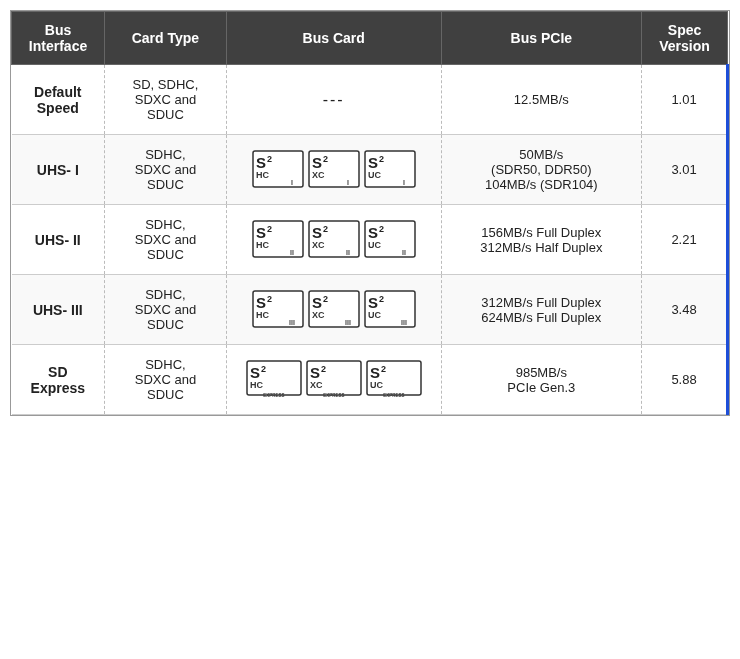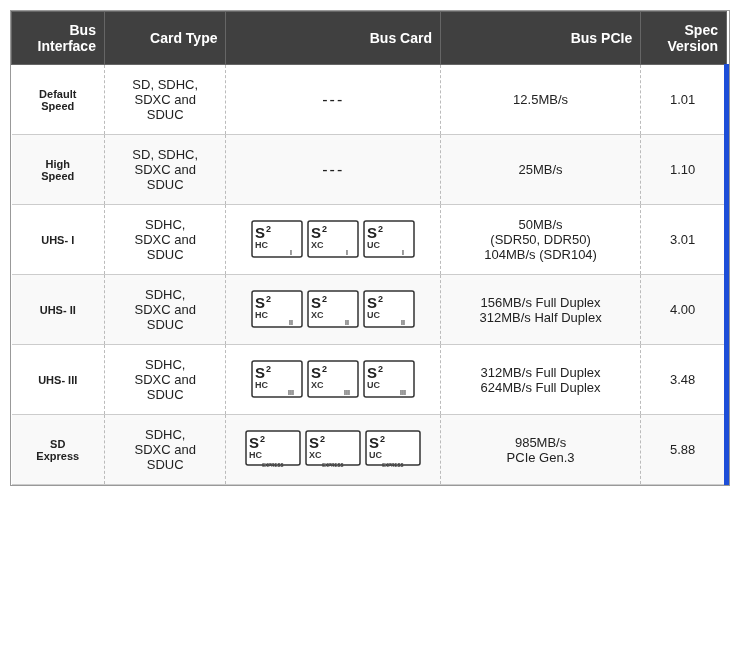--- a/index.html
+++ b/index.html
@@ -19,21 +19,21 @@
       border: 1px solid #999;
     }
     table {
       width: 100%;
       border-collapse: collapse;
     }
     thead tr th {
       background-color: #404040;
       color: #fff;
       font-weight: bold;
-      text-align: right;
+      text-align: center;
       padding: 10px 8px;
       border: 1px solid #666;
       font-size: 14px;
     }
     tbody tr {
       border-bottom: 1px solid #ccc;
     }
     tbody tr:nth-child(even) {
       background-color: #f9f9f9;
     }
@@ -42,25 +42,25 @@
     }
     tbody td {
       padding: 12px 8px;
       text-align: center;
       vertical-align: middle;
       border-right: 1px dashed #bbb;
       font-size: 13px;
       color: #222;
     }
     tbody td:last-child {
-      border-right: 5px solid #1d4ed8;
+      border-right: 3px solid #1d4ed8;
     }
     .bus-interface {
       font-weight: bold;
-      font-size: 11px;
+      font-size: 14px;
     }
     .bus-mark-cell {
       padding: 8px 4px;
     }
     
     .sd-logos {
       display: flex;
       align-items: center;
       justify-content: center;
       gap: 4px;
@@ -87,27 +87,20 @@
     </thead>
     <tbody id="table-body">
     <tr>
     <td class="bus-interface">Default<br>Speed</td>
     <td>SD, SDHC,<br>SDXC and<br>SDUC</td>
     <td class="bus-mark-cell"><span class="dash-cell">---</span></td>
     <td>12.5MB/s</td>
     <td>1.01</td>
   </tr>
         <tr>
-    <td class="bus-interface">High<br>Speed</td>
-    <td>SD, SDHC,<br>SDXC and<br>SDUC</td>
-    <td class="bus-mark-cell"><span class="dash-cell">---</span></td>
-    <td>25MB/s</td>
-    <td>1.10</td>
-  </tr>
-        <tr>
     <td class="bus-interface"><strong>UHS- I</strong></td>
     <td>SDHC,<br>SDXC and<br>SDUC</td>
     <td class="bus-mark-cell">
             <div class="sd-logos">
               <svg width="52" height="40" viewBox="0 0 52 40" xmlns="http://www.w3.org/2000/svg">
       <rect x="1" y="1" width="50" height="36" rx="2" ry="2" fill="white" stroke="#333" stroke-width="1.5"></rect>
       <text x="4" y="18" font-size="15" font-family="Arial" font-weight="bold" fill="#222">S</text>
       <text x="15" y="12" font-size="9" font-family="Arial" font-weight="bold" fill="#222">2</text>
       <text x="4" y="28" font-size="9" font-family="Arial" font-weight="bold" fill="#333">HC</text>
       <text x="40" y="35" font-size="7" font-family="Arial" font-weight="bold" text-anchor="middle" fill="#444">I</text>
@@ -153,21 +146,21 @@
               <svg width="52" height="40" viewBox="0 0 52 40" xmlns="http://www.w3.org/2000/svg">
       <rect x="1" y="1" width="50" height="36" rx="2" ry="2" fill="white" stroke="#333" stroke-width="1.5"></rect>
       <text x="4" y="18" font-size="15" font-family="Arial" font-weight="bold" fill="#222">S</text>
       <text x="15" y="12" font-size="9" font-family="Arial" font-weight="bold" fill="#222">2</text>
       <text x="4" y="28" font-size="9" font-family="Arial" font-weight="bold" fill="#333">UC</text>
       <text x="40" y="35" font-size="7" font-family="Arial" font-weight="bold" text-anchor="middle" fill="#444">II</text>
     </svg>
             </div>
           </td>
     <td>156MB/s Full Duplex<br>312MB/s Half Duplex</td>
-    <td>4.00</td>
+    <td>2.21</td>
   </tr>
         <tr>
     <td class="bus-interface"><strong>UHS- III</strong></td>
     <td>SDHC,<br>SDXC and<br>SDUC</td>
     <td class="bus-mark-cell">
             <div class="sd-logos">
               <svg width="52" height="40" viewBox="0 0 52 40" xmlns="http://www.w3.org/2000/svg">
       <rect x="1" y="1" width="50" height="36" rx="2" ry="2" fill="white" stroke="#333" stroke-width="1.5"></rect>
       <text x="4" y="18" font-size="15" font-family="Arial" font-weight="bold" fill="#222">S</text>
       <text x="15" y="12" font-size="9" font-family="Arial" font-weight="bold" fill="#222">2</text>

